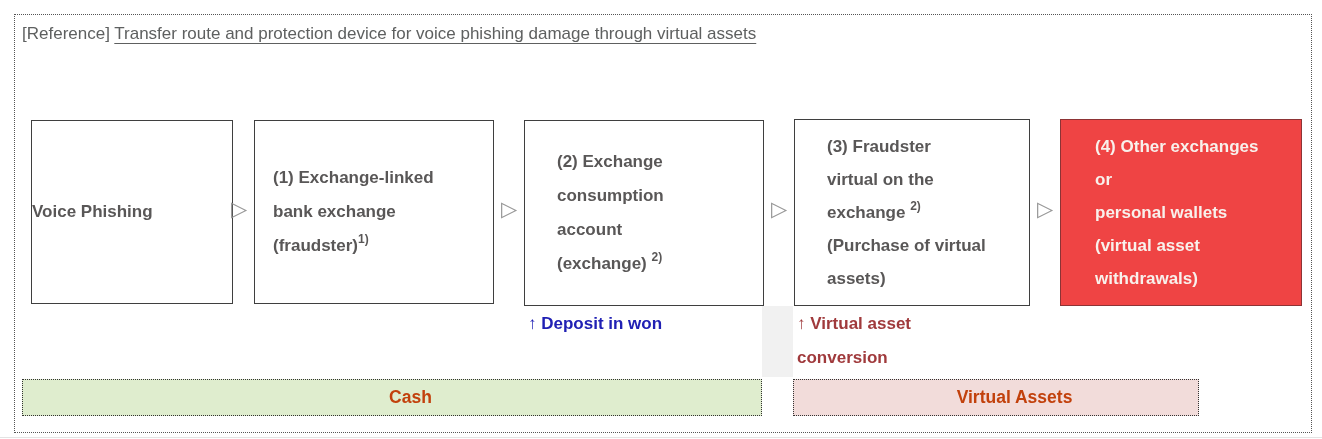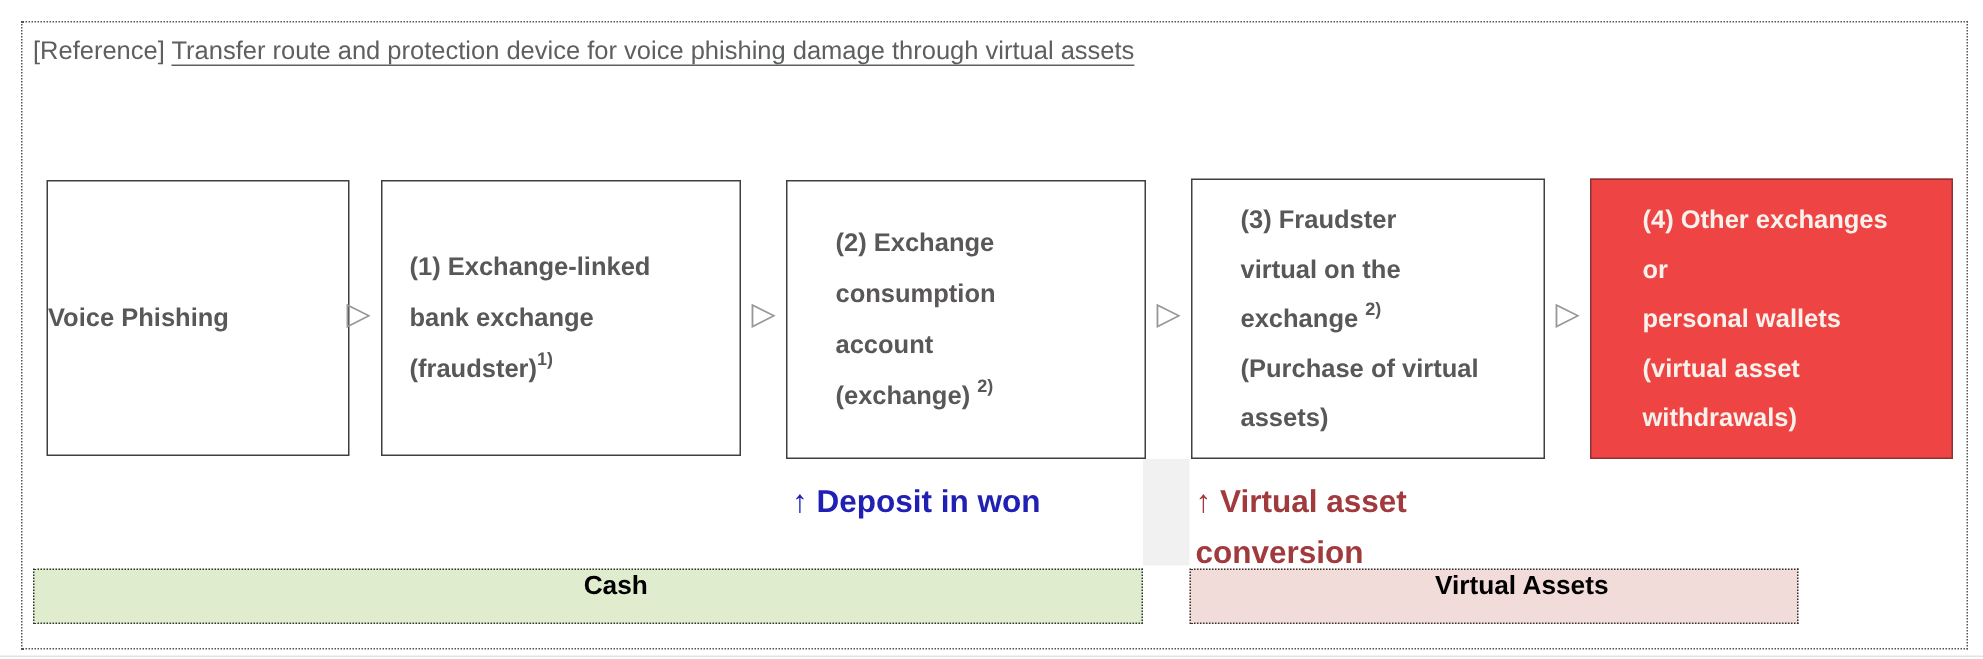--- a/index.html
+++ b/index.html
@@ -27,32 +27,32 @@
   .box-consumption{left:524px;top:120px;width:240px;height:186px;padding-left:32px;}
   .box-fraudster{left:794px;top:119px;width:236px;height:187px;padding-left:32px;line-height:33px;}
   .box-other{left:1060px;top:119px;width:242px;height:187px;padding-left:34px;
     background:#ef4444;border-color:#8d3335;color:#f8f1ec;line-height:33px;}
   .flow-arrow{
     position:absolute;top:199px;color:#979797;font-size:21px;line-height:21px;
     font-family:"DejaVu Sans",sans-serif;
   }
   .arrow-1{left:231px;} .arrow-2{left:501px;} .arrow-3{left:771px;} .arrow-4{left:1037px;}
   .flow-label{
-    position:absolute;top:318px;font-weight:bold;font-size:21px;line-height:34px;
+    position:absolute;top:307px;font-weight:bold;font-size:17px;line-height:34px;
   }
   .label-deposit{left:528px;color:#2020b4;white-space:nowrap;}
   .label-conversion{left:797px;width:145px;color:#a03a3c;}
   .label-withdrawal{left:1064px;width:155px;color:#a03a3c;}
   .zone-divider{
     position:absolute;left:762px;top:306px;width:31px;height:71px;background:#f1f1f1;
   }
   .band{
     position:absolute;top:379px;height:37px;box-sizing:border-box;border:1px dotted #333;
-    display:flex;justify-content:center;
-    font-weight:bold;font-size:17.5px;color:#000000;padding-left:37px;
+    display:flex;align-items:center;justify-content:center;
+    font-weight:bold;font-size:17.5px;color:#c2410c;padding-left:37px;
   }
   .band-cash{left:22px;width:740px;background:#dfedce;}
   .band-virtual{left:793px;width:406px;background:#f2dcda;}
   .bottom-rule{position:absolute;left:0;top:437px;width:1322px;height:1px;background:#e3e3e3;}
 </style>
 </head>
 <body>
 
 <div class="canvas">
   <div class="frame"></div>

